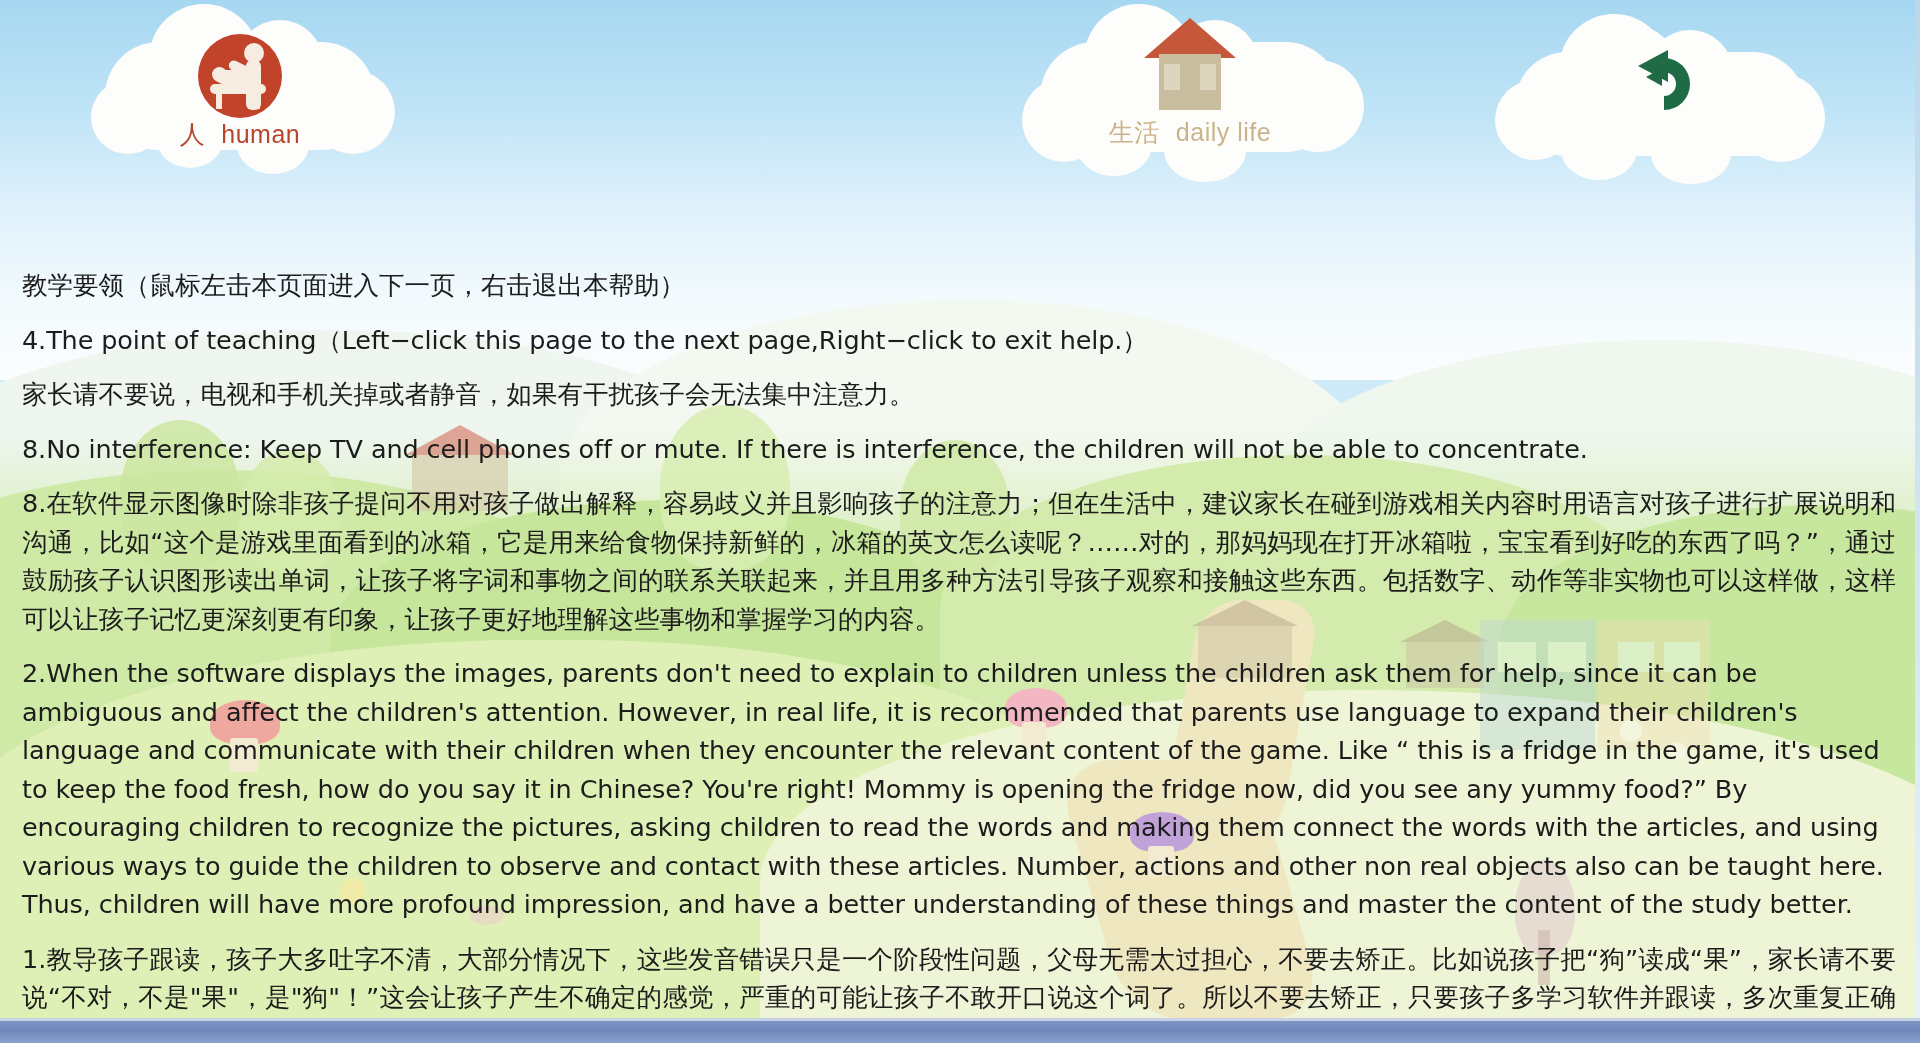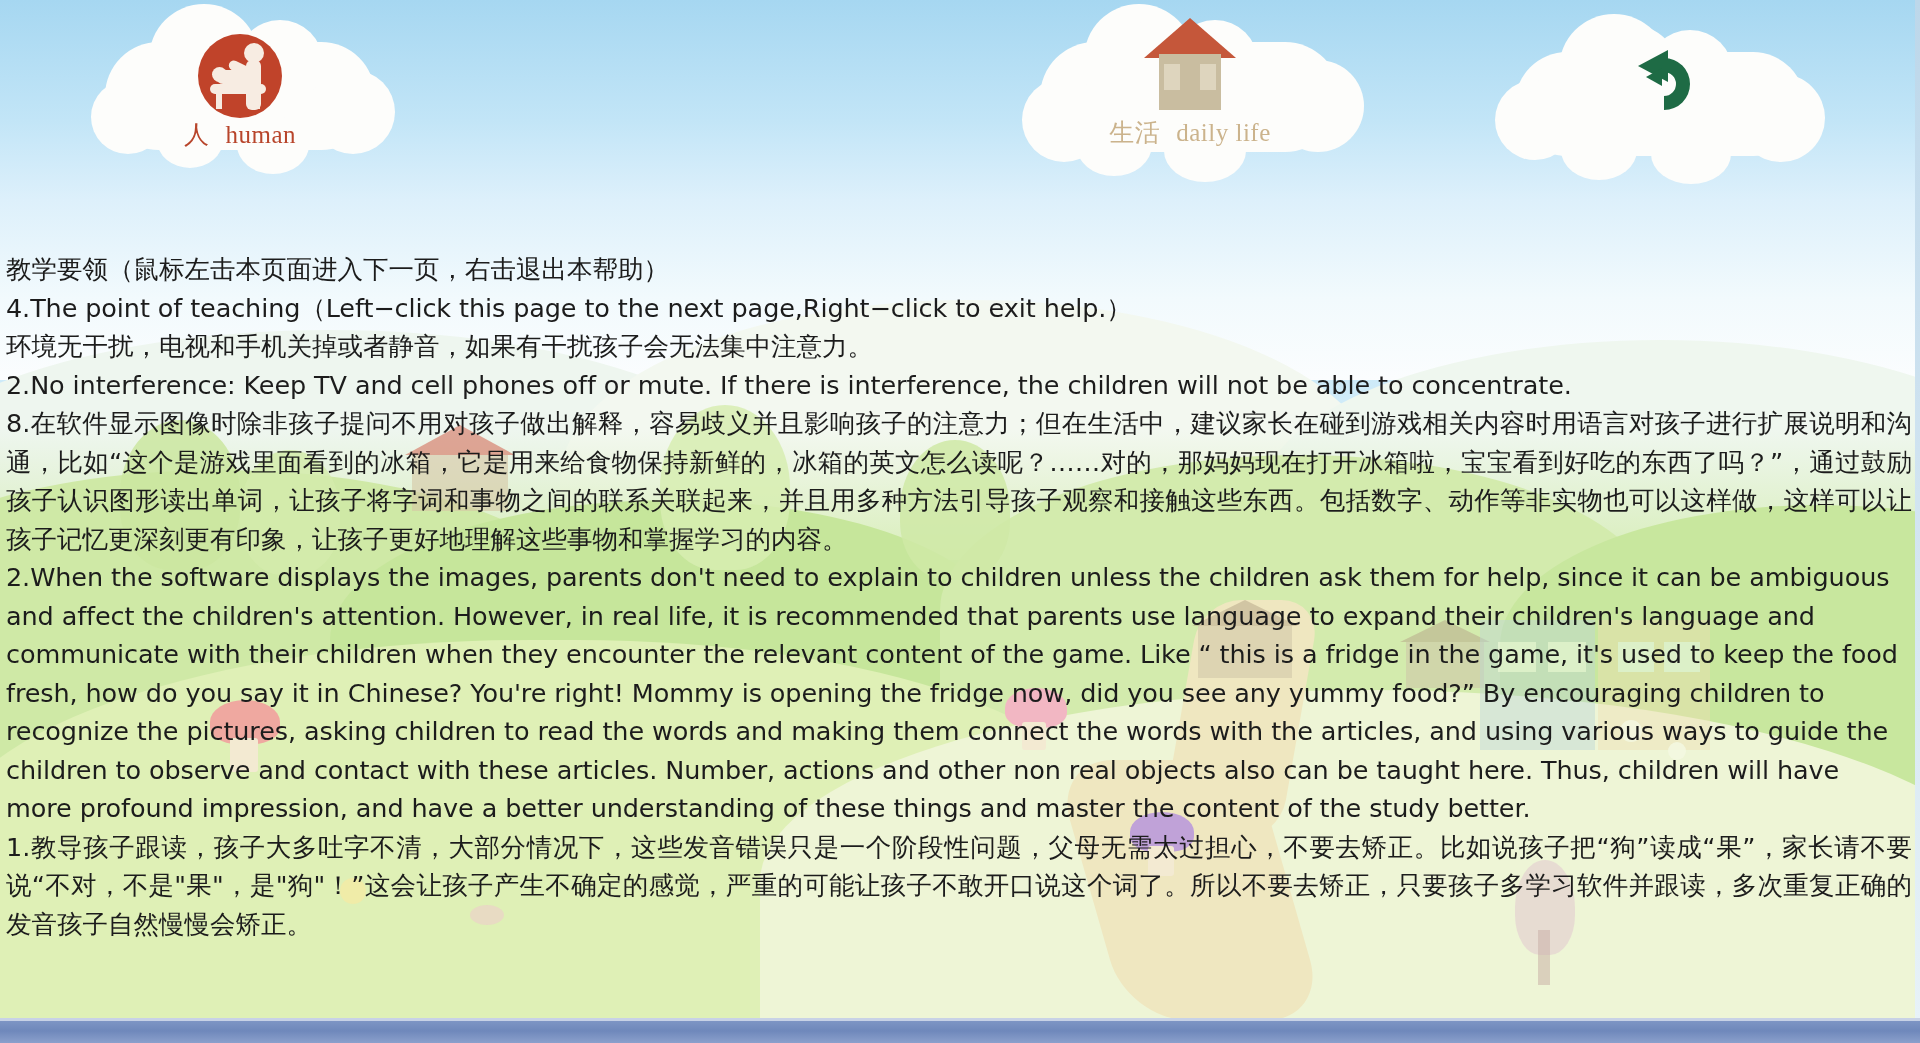--- a/index.html
+++ b/index.html
@@ -61,21 +61,21 @@
     width:110px; height:110px; background:#fdfdfb; border-radius:50%; }
   .cloud-shape::after { content:""; position:absolute; left:132px; top:-22px;
     width:86px; height:86px; background:#fdfdfb; border-radius:50%; }
   .cloud-lobe { position:absolute; background:#fdfdfb; border-radius:50%; }
 
   .cloud-icon { position:absolute; z-index:4; left:0; right:0; top:18px;
     display:flex; justify-content:center; align-items:flex-end; height:92px; }
   .cloud-label { position:absolute; z-index:4; left:0; right:0; top:110px;
     text-align:center; font-size:25px; letter-spacing:.5px; white-space:nowrap; }
   .cloud-label .cn { margin-right:16px; }
-  .cloud-label .en { font-family:Liberation Serif, serif; }
+  .cloud-label .en { font-family:Liberation Sans, sans-serif; }
 
   
   .human-circle { width:84px; height:84px; border-radius:50%; background:#c0432a;
     position:relative; overflow:hidden; }
 
   
   .pine { position:relative; width:76px; height:86px; }
   .pine .tier { position:absolute; width:0; height:0; left:50%; transform:translateX(-50%); }
   .pine .trunk { position:absolute; left:50%; transform:translateX(-50%);
     bottom:0; width:13px; height:22px; background:#8a6036; }
@@ -93,21 +93,21 @@
   .back-ic { position:relative; width:84px; height:84px; }
 
   
   #help-text {
     position:absolute; left:0; top:250px; width:1920px;
     padding:0 8px 0 6px;
     font-size:25.5px;
     line-height:38.5px;
     color:#1c1c1c;
   }
-  #help-text p { margin:0; }
+  #help-text p { margin:16px; }
   .t-cn { font-family:"DejaVu Sans", "Liberation Sans", sans-serif; letter-spacing:0px; }
   .t-en { font-family:"DejaVu Sans", "Liberation Sans", sans-serif; letter-spacing:-0.1px; }
   .t-block { text-align:justify; text-justify:inter-character; }
 
   
   #bottom-bar { position:absolute; left:0; bottom:0; width:1920px; height:22px;
     background:linear-gradient(to bottom,#7e95c4 0%, #6f88bb 45%, #8ba0cc 100%); }
   #bottom-rule { position:absolute; left:0; bottom:22px; width:1920px; height:3px;
     background:#c8d2e6; }
   #right-edge { position:absolute; right:0; top:0; width:5px; height:1021px;
@@ -253,22 +253,22 @@
             <path d="M44 26 L44 44 L28 35 Z" fill="#1e6b45"></path>
           </svg>
         </div>
       </div>
     </div>
   </div>
 
   <div id="help-text">
     <p class="t-cn">教学要领（鼠标左击本页面进入下一页，右击退出本帮助）</p>
     <p class="t-en">4.The point of teaching（Left−click this page to the next page,Right−click to exit help.）</p>
-    <p class="t-cn">环境无干扰，电视和手机关掉或者静音，如果有干扰孩子会无法集中注意力。</p>
-    <p class="t-en">2.No interference: Keep TV and cell phones off or mute. If there is interference, the children will not be able to concentrate.</p>
+    <p class="t-cn">家长请不要说，电视和手机关掉或者静音，如果有干扰孩子会无法集中注意力。</p>
+    <p class="t-en">8.No interference: Keep TV and cell phones off or mute. If there is interference, the children will not be able to concentrate.</p>
     <p class="t-cn t-block">8.在软件显示图像时除非孩子提问不用对孩子做出解释，容易歧义并且影响孩子的注意力；但在生活中，建议家长在碰到游戏相关内容时用语言对孩子进行扩展说明和沟通，比如“这个是游戏里面看到的冰箱，它是用来给食物保持新鲜的，冰箱的英文怎么读呢？……对的，那妈妈现在打开冰箱啦，宝宝看到好吃的东西了吗？”，通过鼓励孩子认识图形读出单词，让孩子将字词和事物之间的联系关联起来，并且用多种方法引导孩子观察和接触这些东西。包括数字、动作等非实物也可以这样做，这样可以让孩子记忆更深刻更有印象，让孩子更好地理解这些事物和掌握学习的内容。</p>
     <p class="t-en">2.When the software displays the images, parents don't need to explain to children unless the children ask them for help, since it can be ambiguous and affect the children's attention. However, in real life, it is recommended that parents use language to expand their children's language and communicate with their children when they encounter the relevant content of the game. Like “ this is a fridge in the game, it's used to keep the food fresh, how do you say it in Chinese? You're right! Mommy is opening the fridge now, did you see any yummy food?” By encouraging children to recognize the pictures, asking children to read the words and making them connect the words with the articles, and using various ways to guide the children to observe and contact with these articles. Number, actions and other non real objects also can be taught here. Thus, children will have more profound impression, and have a better understanding of these things and master the content of the study better.</p>
     <p class="t-cn t-block">1.教导孩子跟读，孩子大多吐字不清，大部分情况下，这些发音错误只是一个阶段性问题，父母无需太过担心，不要去矫正。比如说孩子把“狗”读成“果”，家长请不要说“不对，不是"果"，是"狗"！”这会让孩子产生不确定的感觉，严重的可能让孩子不敢开口说这个词了。所以不要去矫正，只要孩子多学习软件并跟读，多次重复正确的发音孩子自然慢慢会矫正。</p>
   </div>
 
   <div id="right-edge"></div>
   <div id="bottom-rule"></div>
   <div id="bottom-bar"></div>
 </div>
 

